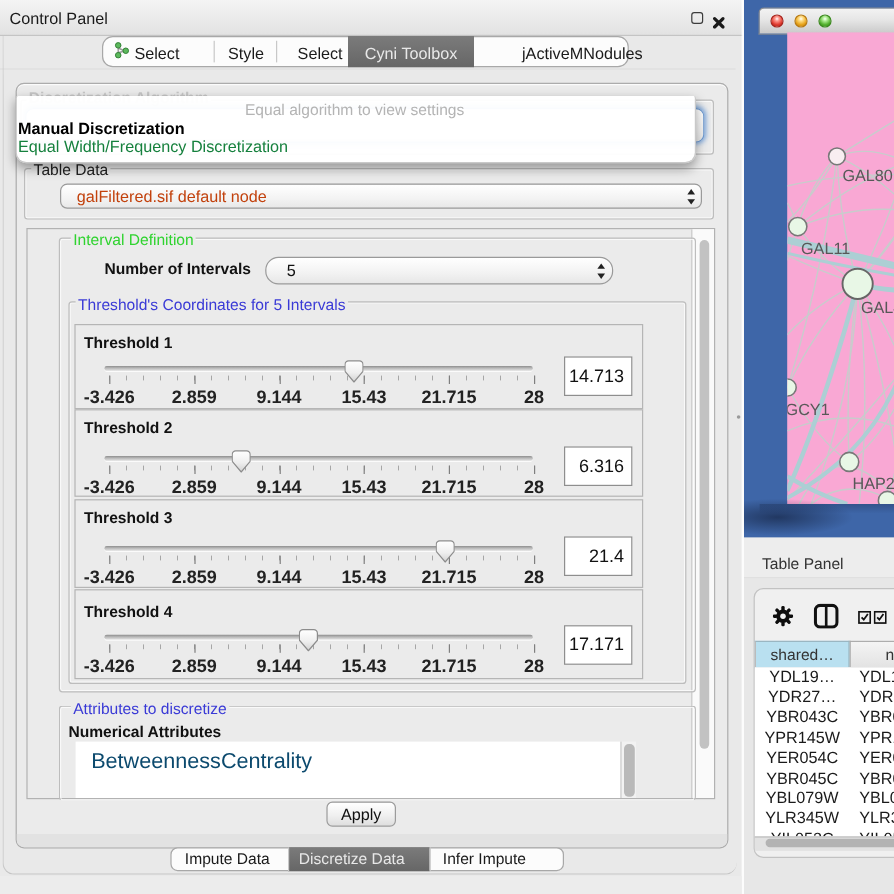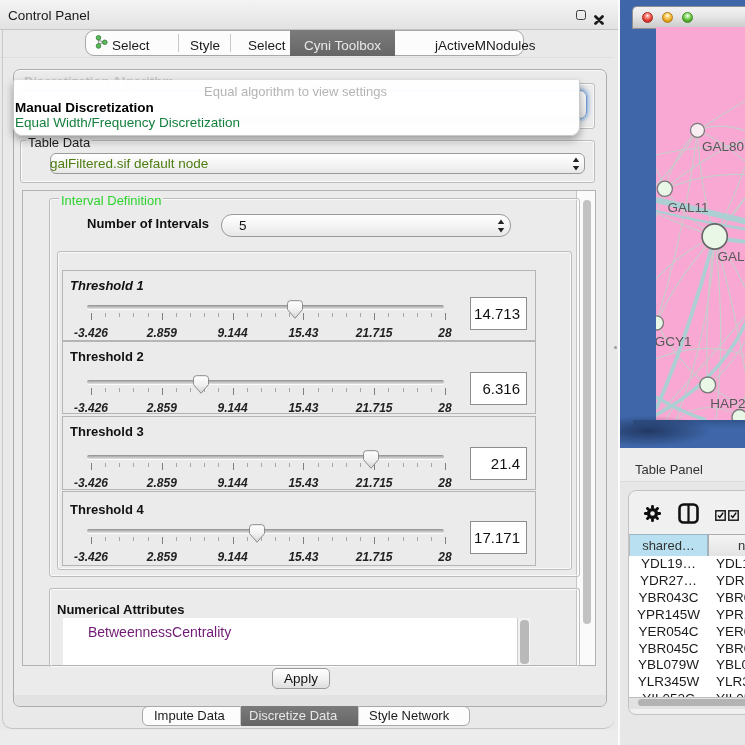--- a/index.html
+++ b/index.html
@@ -3,21 +3,21 @@
 <style>
 html,body{margin:0;padding:0;}
 body{font-family:"Liberation Sans",sans-serif;background:#e9e9e9;}
 #root{position:relative;width:745px;height:745px;overflow:hidden;background:#e9e9e9;}
 .abs{position:absolute;}
 .grp{position:absolute;border:1px solid #bdbdbd;border-radius:3px;box-shadow:inset 0 0 0 1px rgba(255,255,255,0.7);}
 .glabel{position:absolute;font-size:13px;background:#ebebeb;padding:0 2px;white-space:nowrap;}
 .tbox{position:absolute;background:#ebebeb;border:1px solid #b5b5b5;}
 .track{position:absolute;height:4px;border-radius:2px;background:linear-gradient(180deg,#8d8d8d 0%,#b9b9b9 45%,#e2e2e2 100%);box-shadow:0 1px 0 rgba(255,255,255,0.8);}
 .vbox{position:absolute;width:49px;height:31px;background:#ffffff;border:1px solid #8e8e8e;font-size:15px;text-align:right;line-height:31px;padding-right:6px;color:#111;}
-.tlab{position:absolute;font-size:12px;font-weight:bold;color:#222;transform:translateX(-50%);white-space:nowrap;font-style:italic;}
+.tlab{position:absolute;font-size:15px;font-weight:bold;color:#222;transform:translateX(-50%);white-space:nowrap;}
 .majtick{position:absolute;width:1px;height:7px;background:#7f7f7f;}
 .mintick{position:absolute;height:4px;background-image:repeating-linear-gradient(90deg,#a6a6a6 0px,#a6a6a6 1px,transparent 1px,transparent 14.16px);}
 .seg{font-size:13.5px;color:#1a1a1a;}
 </style></head><body>
 <div id="root">
 <div class="abs" style="left:620px;top:0;width:125px;height:448px;background:#3e66a8;"></div>
 <div class="abs" style="left:632px;top:6px;width:113px;height:21px;background:linear-gradient(180deg,#f3f3f3,#e6e6e6 45%,#c9c9c9);border:1px solid #8f8f8f;border-right:none;border-radius:5px 0 0 0;"></div>
 <div class="abs" style="left:641.5px;top:11.5px;width:11px;height:11px;border-radius:50%;background:radial-gradient(circle at 50% 30%, rgba(255,255,255,0.95) 0%, #ff9a90 22%, #e03b30 62%, #a8261e 100%);border:1px solid #a8261e;box-sizing:border-box;"></div>
 <div class="abs" style="left:661.5px;top:11.5px;width:11px;height:11px;border-radius:50%;background:radial-gradient(circle at 50% 30%, rgba(255,255,255,0.95) 0%, #ffdf8a 22%, #e8a51d 62%, #b87a12 100%);border:1px solid #b87a12;box-sizing:border-box;"></div>
 <div class="abs" style="left:681.5px;top:11.5px;width:11px;height:11px;border-radius:50%;background:radial-gradient(circle at 50% 30%, rgba(255,255,255,0.95) 0%, #b4ef9a 22%, #55b230 62%, #3b8a1e 100%);border:1px solid #3b8a1e;box-sizing:border-box;"></div>
@@ -166,40 +166,41 @@
 <div class="abs" style="left:304px;top:36px;"><span class="seg" style="color:#e8e8e8;">Cyni Toolbox</span></div>
 <div class="abs" style="left:400px;top:36px;padding-left:35px;"><span class="seg">jActiveMNodules</span></div>
 <div class="abs" style="left:13px;top:69px;width:594px;height:638px;background:#ebebeb;border:1px solid #acacac;border-radius:7px;box-sizing:border-box;box-shadow:inset 0 1px 0 rgba(255,255,255,0.8);"></div>
 <div class="abs" style="left:14px;top:695px;width:592px;height:11px;background:#e2e2e2;border-radius:0 0 6px 6px;"></div>
 <div class="grp" style="left:17px;top:83px;width:576px;height:44px;"></div>
 <div class="abs" style="left:22px;top:74px;font-size:13px;font-weight:bold;color:#c6c6c6;background:#ebebeb;padding:0 2px;">Discretization Algorithm</div>
 <div class="abs" style="left:21px;top:90px;width:566px;height:29px;background:linear-gradient(180deg,#ffffff,#f0f0f0 70%,#e6e6e6);border:1px solid #6f9bd2;border-radius:7px;box-shadow:0 0 4px 1px rgba(80,140,215,0.75);box-sizing:border-box;"></div>
 <div class="grp" style="left:20px;top:140px;width:573px;height:41px;"></div>
 <div class="abs" style="left:26px;top:133px;"><span class="glabel" style="position:static;color:#222;">Table Data</span></div>
 <div class="abs" style="left:50px;top:153px;width:535px;height:21px;background:linear-gradient(180deg,#ffffff,#f3f3f3 60%,#e8e8e8);border:1px solid #9a9a9a;border-radius:6px;box-sizing:border-box;"></div>
-<div class="abs" style="left:50px;top:156px;font-size:13.5px;color:#4d7c0f;">galFiltered.sif default node</div>
+<div class="abs" style="left:64px;top:156px;font-size:13.5px;color:#c2410c;">galFiltered.sif default node</div>
 <div class="abs" style="left:572px;top:157px;width:8px;height:14px;"><svg width="8" height="14" viewBox="0 0 8 14">
         <path d="M4,0.5 L7.2,5 L0.8,5 Z" fill="#222"></path>
         <path d="M4,13.5 L7.2,9 L0.8,9 Z" fill="#222"></path>
       </svg></div>
 <div class="abs" style="left:22px;top:190px;width:574px;height:476px;border:1px solid #b2b2b2;background:#ebebeb;box-sizing:border-box;overflow:hidden;"></div>
 <div class="abs" style="left:576px;top:191px;width:19px;height:474px;background:#fafafa;border-left:1px solid #c6c6c6;box-sizing:border-box;"></div>
 <div class="abs" style="left:582.5px;top:200px;width:8px;height:424px;background:#c2c2c2;border-radius:4px;"></div>
 <div class="grp" style="left:49px;top:198px;width:529px;height:377px;"></div>
 <div class="abs" style="left:59px;top:191px;"><span class="glabel" style="position:static;color:#2fd32f;">Interval Definition</span></div>
 <div class="abs" style="left:87px;top:216px;font-size:13px;font-weight:bold;color:#111;">Number of Intervals</div>
 <div class="abs" style="left:221px;top:214px;width:290px;height:23px;background:linear-gradient(180deg,#ffffff,#f2f2f2 60%,#e7e7e7);border:1px solid #9a9a9a;border-radius:11px;box-sizing:border-box;"></div>
 <div class="abs" style="left:239px;top:218px;font-size:13.5px;color:#111;">5</div>
 <div class="abs" style="left:497px;top:219px;width:8px;height:14px;"><svg width="8" height="14" viewBox="0 0 8 14">
         <path d="M4,0.5 L7.2,5 L0.8,5 Z" fill="#222"></path>
         <path d="M4,13.5 L7.2,9 L0.8,9 Z" fill="#222"></path>
       </svg></div>
 <div class="grp" style="left:57px;top:251px;width:513px;height:317px;"></div>
+<div class="abs" style="left:63px;top:245px;"><span class="glabel" style="position:static;color:#3a3ad6;">Threshold's Coordinates for 5 Intervals</span></div>
 <div class="tbox" style="left:62px;top:270.0px;width:472px;height:68.5px;"></div>
-<div class="abs" style="left:70px;top:277.5px;font-size:13px;font-weight:bold;color:#111;font-style:italic;">Threshold 1</div>
+<div class="abs" style="left:70px;top:277.5px;font-size:13px;font-weight:bold;color:#111;">Threshold 1</div>
 <div class="track" style="left:87px;top:305.0px;width:357px;"></div>
 <div class="mintick abs" style="left:91px;top:313.0px;width:356px;"></div>
 <div class="majtick abs" style="left:91.0px;top:313.0px;"></div>
 <div class="abs" style="left:91.0px;top:323.0px;"><span class="tlab" style="position:static;display:inline-block;transform:translateX(-50%);">-3.426</span></div>
 <div class="majtick abs" style="left:161.8px;top:313.0px;"></div>
 <div class="abs" style="left:161.8px;top:323.0px;"><span class="tlab" style="position:static;display:inline-block;transform:translateX(-50%);">2.859</span></div>
 <div class="majtick abs" style="left:232.6px;top:313.0px;"></div>
 <div class="abs" style="left:232.6px;top:323.0px;"><span class="tlab" style="position:static;display:inline-block;transform:translateX(-50%);">9.144</span></div>
 <div class="majtick abs" style="left:303.4px;top:313.0px;"></div>
 <div class="abs" style="left:303.4px;top:323.0px;"><span class="tlab" style="position:static;display:inline-block;transform:translateX(-50%);">15.43</span></div>
@@ -293,34 +294,35 @@
           <linearGradient id="tg" x1="0" y1="0" x2="0" y2="1">
             <stop offset="0" stop-color="#ffffff"></stop>
             <stop offset="0.55" stop-color="#efefef"></stop>
             <stop offset="1" stop-color="#d2d2d2"></stop>
           </linearGradient>
         </defs>
         <path d="M3.5,0.7 h9 a3,3 0 0 1 3,3 v5.8 L8,18.3 L0.5,9.5 v-5.8 a3,3 0 0 1 3,-3 z" fill="url(#tg)" stroke="#8c8c8c" stroke-width="1"></path>
       </svg></div>
 <div class="vbox" style="left:470px;top:521.0px;">17.171</div>
 <div class="grp" style="left:49px;top:588px;width:529px;height:78px;border-bottom:none;"></div>
+<div class="abs" style="left:59px;top:582px;"><span class="glabel" style="position:static;color:#3a3ad6;">Attributes to discretize</span></div>
 <div class="abs" style="left:57px;top:602px;font-size:13px;font-weight:bold;color:#111;">Numerical Attributes</div>
 <div class="abs" style="left:63px;top:618px;width:454px;height:47px;background:#ffffff;overflow:hidden;">
       <div style="padding-top:6px;">
-        <div style="height:14.4px;font-size:14px;color:#701a75;padding-left:25px;">BetweennessCentrality</div>
+        <div style="height:14.4px;font-size:18px;color:#0c4a6e;padding-left:13px;">BetweennessCentrality</div>
       </div>
     </div>
 <div class="abs" style="left:517px;top:618px;width:13px;height:47px;background:#f2f2f2;border-left:1px solid #cccccc;box-sizing:border-box;"></div>
 <div class="abs" style="left:519.5px;top:620px;width:9px;height:44px;background:#b9b9b9;border-radius:4px;"></div>
 <div class="abs" style="left:272px;top:668px;width:58px;height:21px;background:linear-gradient(180deg,#ffffff,#f0f0f0 55%,#dedede);border:1px solid #9c9c9c;border-radius:5px;box-sizing:border-box;text-align:center;font-size:13.5px;color:#111;line-height:19px;">Apply</div>
 <div class="abs" style="left:142px;top:706px;width:328px;height:20px;background:#fcfcfc;border:1px solid #a8a8a8;border-radius:6px;box-sizing:border-box;"></div>
 <div class="abs" style="left:240px;top:706px;width:118px;height:20px;background:linear-gradient(180deg,#7b7b7b,#666666);"></div>
 <div class="abs" style="left:358px;top:706px;width:1px;height:20px;background:#c8c8c8;"></div>
 <div class="abs" style="left:240px;top:706px;width:1px;height:20px;background:#c8c8c8;"></div>
 <div class="abs" style="left:154px;top:708px;font-size:13px;color:#1a1a1a;">Impute Data</div>
 <div class="abs" style="left:249px;top:708px;font-size:13px;color:#e8e8e8;">Discretize Data</div>
-<div class="abs" style="left:369px;top:708px;font-size:13px;color:#1a1a1a;">Style Network</div>
+<div class="abs" style="left:369px;top:708px;font-size:13px;color:#1a1a1a;">Infer Impute</div>
 <div class="abs" style="left:2px;top:30px;width:612px;height:699px;border-left:1px solid #c9c9c9;border-bottom:1px solid #c4c4c4;border-radius:0 0 10px 10px;box-sizing:border-box;"></div>
 <div class="abs" style="left:0;top:730px;width:618px;height:15px;background:#ececec;"></div>
 <div class="abs" style="left:13px;top:80px;width:565px;height:55px;background:rgba(255,255,255,0.96);border:1px solid #c9c9c9;border-top:none;border-radius:2px 2px 9px 9px;box-shadow:0 4px 9px rgba(0,0,0,0.35);"></div>
 <div class="abs" style="left:13px;top:84px;width:565px;text-align:center;font-size:13px;color:#b4b4b4;">Equal algorithm to view settings</div>
 <div class="abs" style="left:15px;top:100px;font-size:13.5px;font-weight:bold;color:#000;">Manual Discretization</div>
 <div class="abs" style="left:15px;top:115px;font-size:13.5px;color:#15803d;">Equal Width/Frequency Discretization</div>
 </div>
 </body></html>

